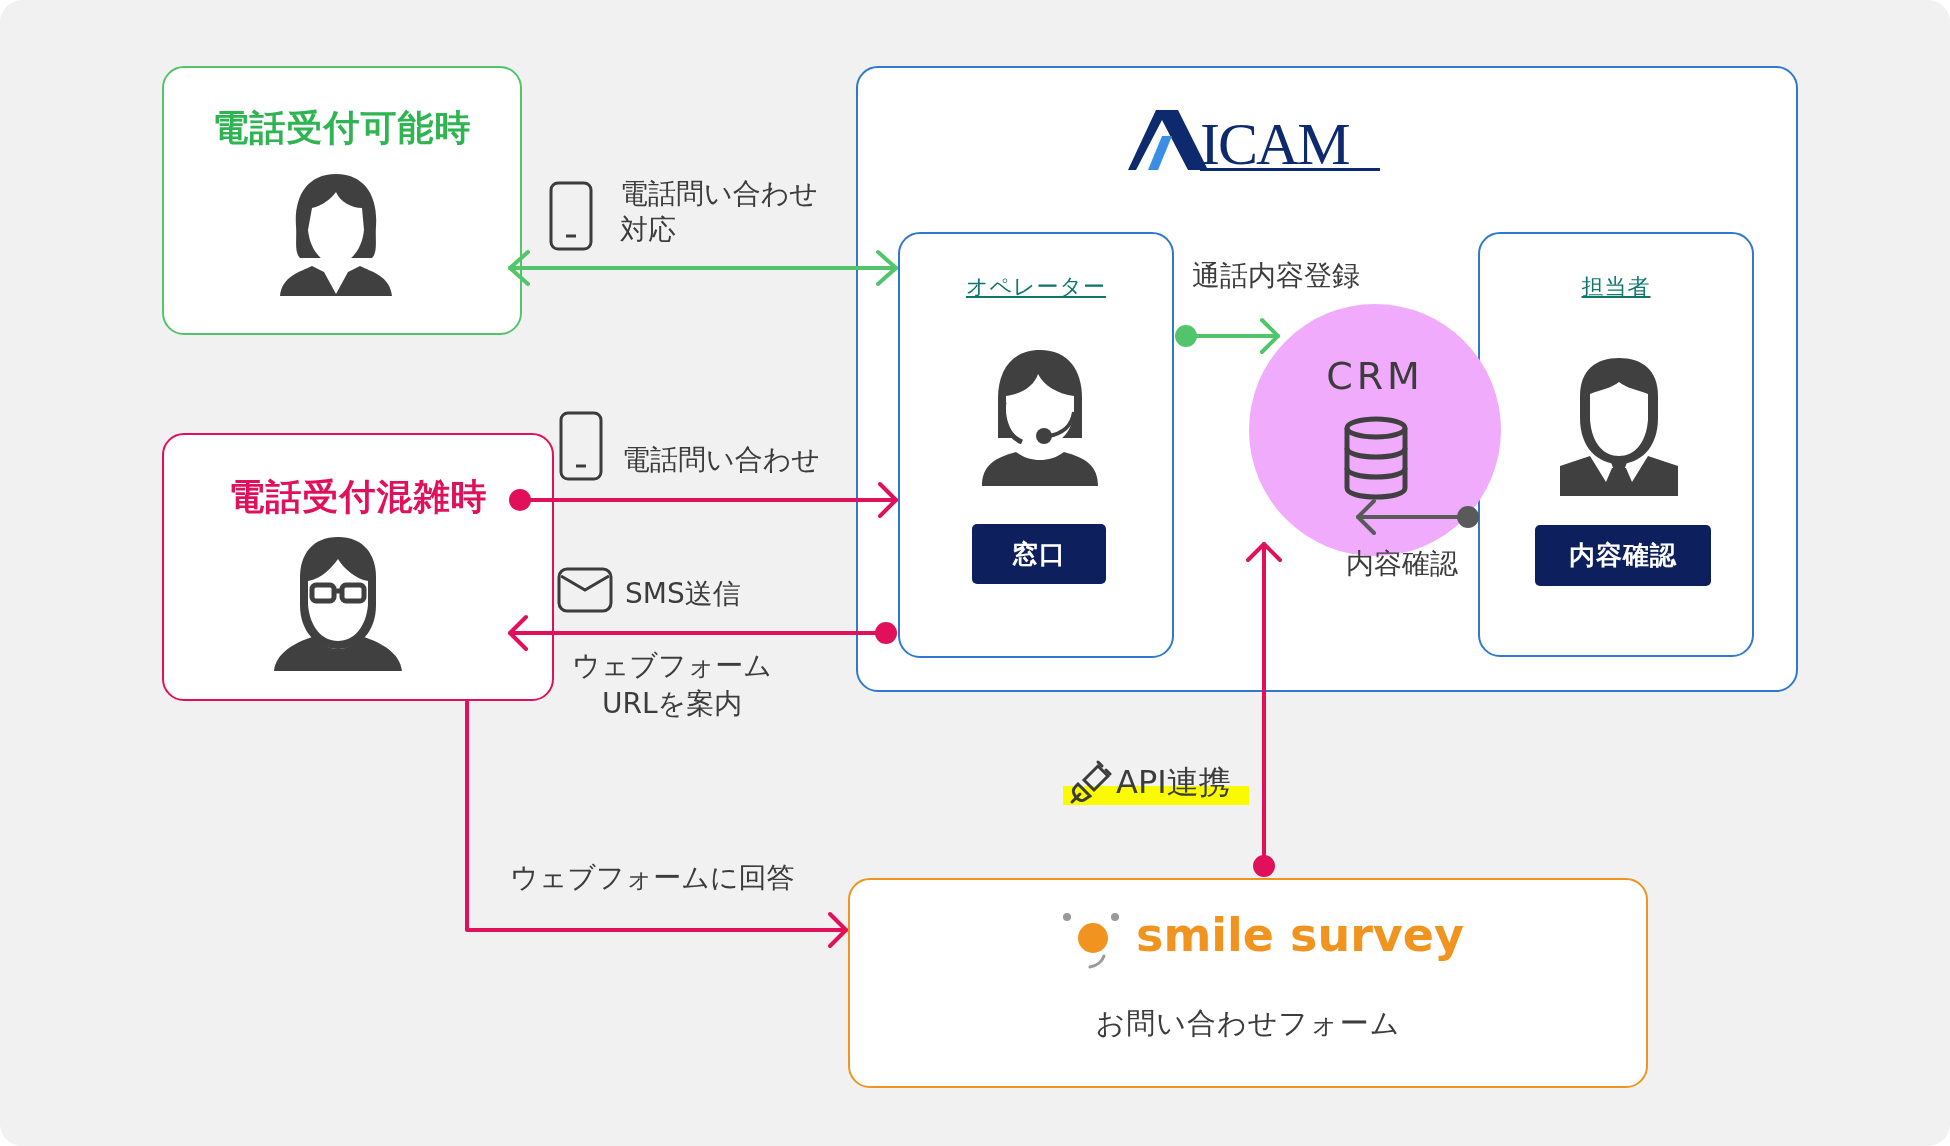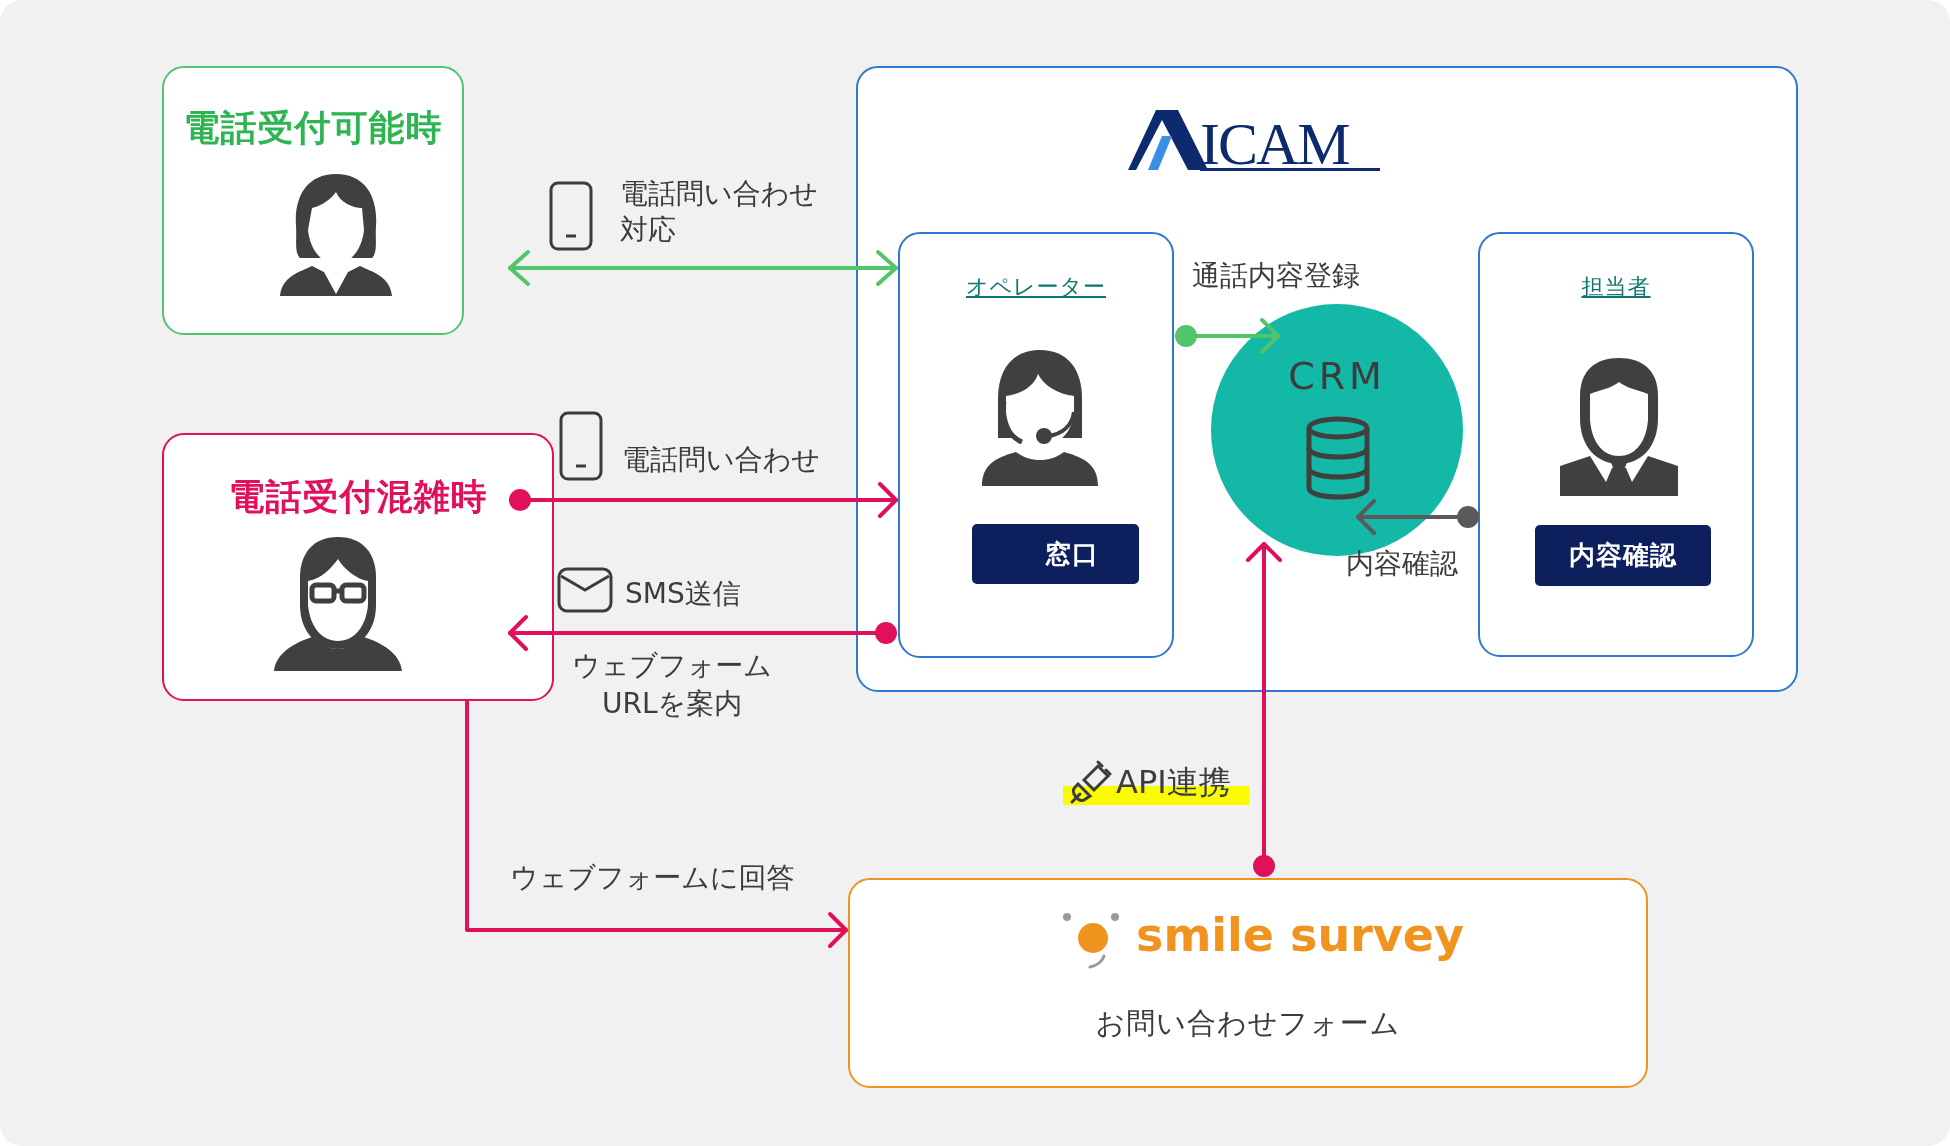--- a/index.html
+++ b/index.html
@@ -2,36 +2,36 @@
 <html><head>
 <meta charset="utf-8">
 <style>
   html, body { margin: 0; padding: 0; background: #ffffff; }
   body { width: 1950px; height: 1146px; position: relative; overflow: hidden;
          font-family: "DejaVu Sans", "Liberation Sans", sans-serif; color: #3c3c3c; }
   .panel { position: absolute; left: 0; top: 0; width: 1950px; height: 1146px;
            background: #f1f1f1; border-radius: 22px; }
   .box { position: absolute; background: #fff; box-sizing: border-box; }
   .abs { position: absolute; }
-  .green-box { left: 162px; top: 66px; width: 302px; height: 269px; border: 2.5px solid #52c46a; border-radius: 22px; }
+  .green-box { left: 162px; top: 66px; width: 360px; height: 269px; border: 2.5px solid #52c46a; border-radius: 22px; }
   .pink-box  { left: 162px; top: 433px; width: 392px; height: 268px; border: 2.5px solid #e0105a; border-radius: 22px; }
   .blue-box  { left: 856px; top: 66px; width: 942px; height: 626px; border: 2.5px solid #2f78cf; border-radius: 22px; }
   .op-box    { left: 898px; top: 232px; width: 276px; height: 426px; border: 2.5px solid #2f78cf; border-radius: 22px; }
   .tanto-box { left: 1478px; top: 232px; width: 276px; height: 425px; border: 2.5px solid #2f78cf; border-radius: 22px; }
   .orange-box{ left: 848px; top: 878px; width: 800px; height: 210px; border: 2.5px solid #f0941f; border-radius: 22px; }
   .box-title { position: absolute; left: 0; width: 100%; text-align: center; font-weight: bold; font-size: 36px; letter-spacing: 1px; }
   .green-title { top: 36px; color: #2eb552; }
   .pink-title  { top: 38px; color: #e0105a; }
   .role-label { position: absolute; left: 0; width: 100%; text-align: center; font-size: 22px; color: #0f766e; top: 38px; letter-spacing: 1px; text-decoration: underline; }
   .tag { position: absolute; background: #0d1f5c; color: #fff; font-weight: bold; font-size: 26px;
          text-align: center; border-radius: 5px; letter-spacing: 1px; }
-  .op-tag { left: 72px; top: 290px; width: 134px; height: 60px; line-height: 60px; padding-left: 33px; }
+  .op-tag { left: 72px; top: 290px; width: 134px; height: 60px; line-height: 60px; }
   .tanto-tag { left: 55px; top: 291px; width: 176px; height: 61px; line-height: 61px; }
   .label { position: absolute; font-size: 28px; color: #3c3c3c; white-space: nowrap; line-height: 1.3; }
-  .crm { position: absolute; left: 1211px; top: 304px; width: 252px; height: 252px; border-radius: 50%; background: #14b8a6; }
+  .crm { position: absolute; left: 1249px; top: 304px; width: 252px; height: 252px; border-radius: 50%; background: #f0abfc; }
   .crm-text { position: absolute; left: 0; width: 100%; top: 50px; text-align: center; font-size: 38px; letter-spacing: 4px; color: #3c3c3c; }
   .api-highlight { position: absolute; left: 1063px; top: 786px; width: 186px; height: 19px; background: #fafa00; }
   .ss-logo-text { position: absolute; left: 1136px; top: 908px; font-size: 46px; font-weight: bold; color: #f0941f; letter-spacing: 0px; }
   .ss-sub { position: absolute; left: 0; width: 100%; text-align: center; top: 124px; font-size: 29px; color: #3c3c3c; letter-spacing: 1px; }
   svg.overlay { position: absolute; left: 0; top: 0; width: 1950px; height: 1146px; pointer-events: none; }
   .icon-svg { position: absolute; }
 </style>
 </head>
 <body>
 

